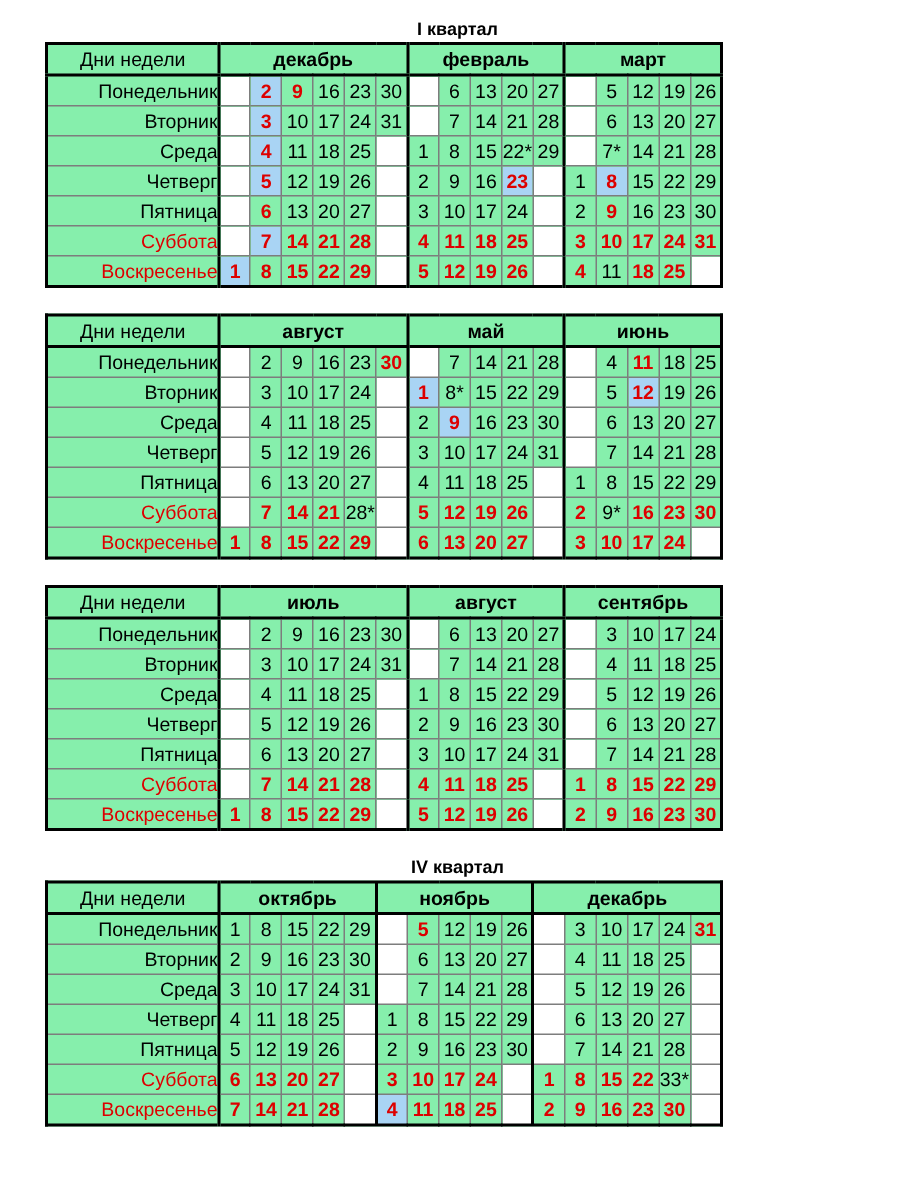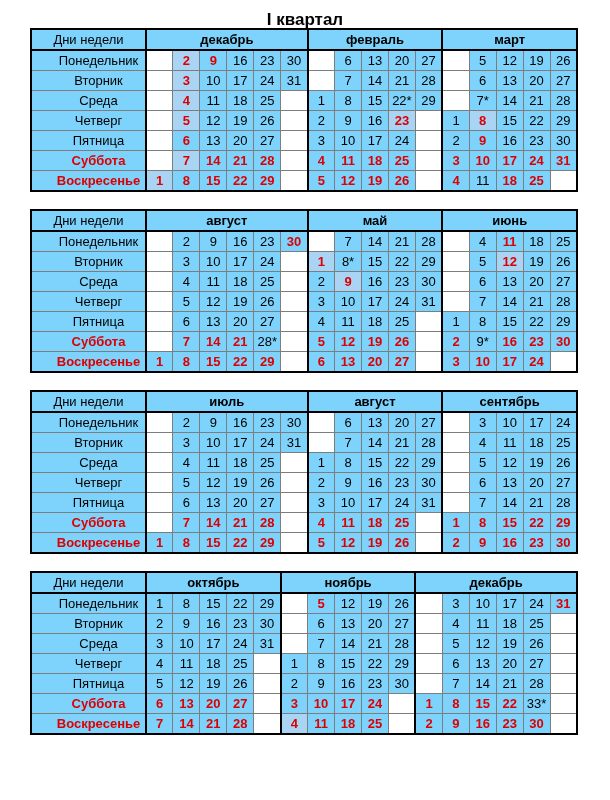--- a/index.html
+++ b/index.html
@@ -1,38 +1,38 @@
 <!DOCTYPE html>
 <html style="--red: #dd0000; --holiday-bg: #a9d4f4;"><head>
 <meta charset="utf-8">
 <style>
   html, body { margin:0; padding:0; background:#ffffff; }
   body { width:610px; height:800px; font-family:"Liberation Sans", sans-serif; }
   .page { box-sizing:border-box; width:610px; padding:12px 30px 0 30px; }
   .quarter { margin-bottom:0; }
   .quarter + .quarter { margin-top:17px; }
   .quarter-title {
-    font-size:17px; font-weight:bold; color:#000;
+    font-size:12px; font-weight:bold; color:#000;
     text-align:center; line-height:15px; margin-bottom:1px;
   }
   table.cal {
-    border-collapse:collapse; table-layout:fixed; width:548px;
-    border:2px solid #000; background:#7dd3fc;
+    border-collapse:collapse; table-layout:fixed; width:452px;
+    border:2px solid #000; background:#86efac;
   }
   .cal th, .cal td {
     border:1px solid #7d7d7d; padding:0; height:19px;
     font-size:13px; line-height:19px; text-align:center;
     vertical-align:middle; overflow:hidden; white-space:nowrap;
   }
   .cal thead th { font-weight:bold; border-bottom:2px solid #000; }
   .cal thead th.label-head { font-weight:normal; }
   .cal tbody th.weekday {
-    font-weight:normal; text-align:center; padding-left:20px; color:#000;
+    font-weight:normal; text-align:right; padding-left:20px; color:#000;
   }
-  .cal tbody th.weekday.off { color:var(--red); font-weight:bold; }
+  .cal tbody th.weekday.off { color:var(--red); font-weight:normal; }
   .cal td.work { color:#000; font-weight:normal; }
   .cal td.off { color:var(--red); font-weight:bold; }
   .cal td.holiday { color:var(--red); font-weight:bold; background:var(--holiday-bg); }
   .cal td.empty { background:#fff; }
   .group-start { border-left:2px solid #000 !important; }
 </style>
 </head>
 <body>
 
 <div class="page">
@@ -529,20 +529,21 @@
             <td class="off group-start">2</td>
             <td class="off">9</td>
             <td class="off">16</td>
             <td class="off">23</td>
             <td class="off">30</td>
           </tr>
         </tbody>
       </table>
     </section>
     <section class="quarter">
+      <div class="quarter-title">IV квартал</div>
       <table class="cal">
         <colgroup>
           <col style="width: 115px;">
           <col>
           <col>
           <col>
           <col>
           <col>
           <col>
           <col>

